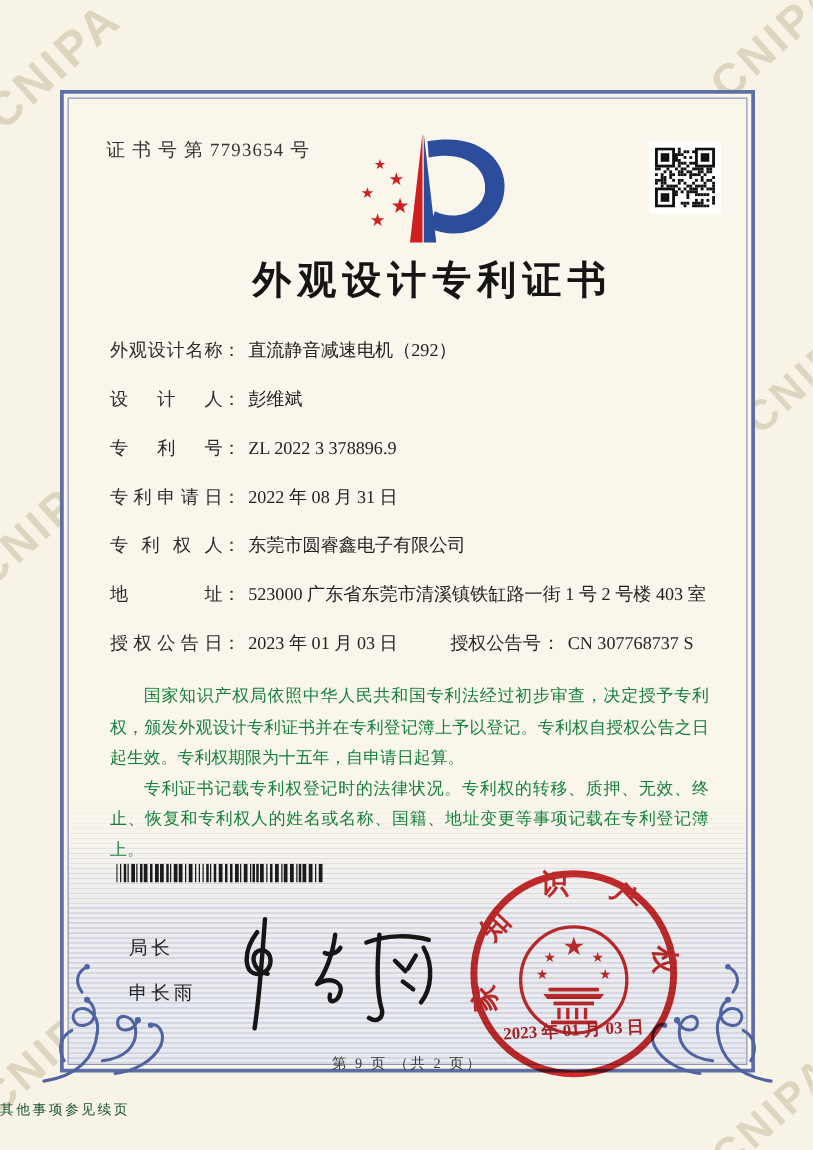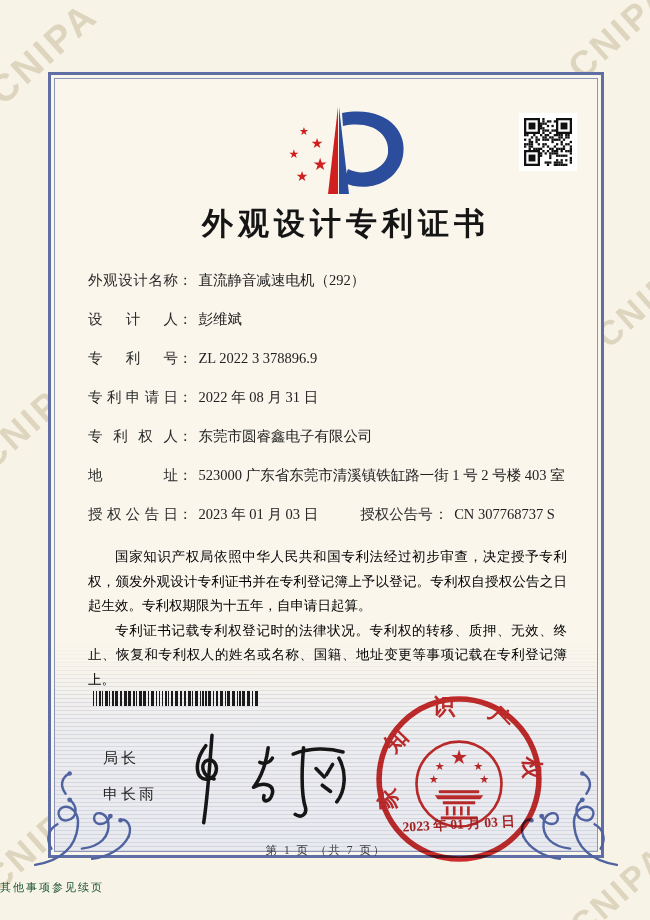--- a/index.html
+++ b/index.html
@@ -73,21 +73,21 @@
     text-align:justify; text-align-last:justify; color:#2b2b2b;
   }
   .colon { display:inline-block; margin-right:6px; }
   .fv { color:#222; }
   .pair2 { margin-left:42px; }
   .pair2 .fl2 { margin-right:1px; }
 
   
   .paras {
     position:absolute; left:37px; right:34px; top:470px;
-    font-size:13.5px; line-height:1.82; color:#000000; text-align:justify;
+    font-size:13.5px; line-height:1.82; color:#15803d; text-align:justify;
   }
   .paras p { text-indent:2em; }
 
   
   .barcode { position:absolute; left:42px; top:616px; width:168px; height:15px; }
   .barcode svg { width:100%; height:100%; }
   .director { position:absolute; left:52px; top:674px; font-size:15px; letter-spacing:3px; color:#222; }
   .director div { margin-bottom:17px; }
   .signature { position:absolute; left:118px; top:652px; width:190px; height:104px; }
 
@@ -123,20 +123,21 @@
 
   <div class="wm inner" style="left:320px; top:112px; font-size:30px;">CNIPA</div>
   <div class="wm inner" style="left:408px; top:332px; font-size:30px;">CNIPA</div>
   <div class="wm inner" style="left:150px; top:592px; font-size:30px;">CNIPA</div>
   <div class="wm inner" style="left:318px; top:626px; font-size:30px;">CNIPA</div>
 
   <div class="frame">
     <div class="frame-inner"></div>
     <div class="waves"></div>
 
+    <div class="cert-no">证 书 号 第 7793654 号</div>
 
     <svg class="logo" viewBox="0 0 160 100" aria-hidden="true">
 
       <path d="M84,12 C128,4 150,30 145,55 C140,82 108,93 85,81 L90,68 C108,77 128,67 130,52 C132,33 114,19 85,25 Z" fill="#2b4d9b"></path>
 
       <polygon points="70,93 80,6 80,93" fill="#d01f1f"></polygon>
       <polygon points="81,6 91,93 81,93" fill="#2b4d9b"></polygon>
 
       <g fill="#d01f1f" font-family="'DejaVu Sans',sans-serif" text-anchor="middle">
         <text x="46" y="34" font-size="11">★</text>
@@ -430,21 +431,21 @@
               <rect x="86" y="112" width="2.6" height="9"></rect>
               <rect x="93" y="112" width="2.6" height="9"></rect>
               <rect x="67" y="122" width="36" height="3"></rect>
             </g>
           </g>
           <text x="85" y="134" text-anchor="middle" font-size="13.5" font-weight="bold" fill="#b01414" transform="rotate(-3 85 134)" font-family="'Liberation Serif',serif">2023 年 01 月 03 日</text>
         </g>
       </svg>
     </div>
 
-    <div class="page-info">第 1 页 （共 7 页）</div>
+    <div class="page-info">第 9 页 （共 2 页）</div>
 
     <svg class="flourish bl" viewBox="0 0 120 120" aria-hidden="true">
       <g fill="none" stroke="#4f63a0" stroke-width="2.4" stroke-linecap="round">
         <path d="M6,114 C32,110 46,96 48,76"></path>
         <path d="M48,76 C50,62 40,54 32,58 C26,62 30,72 38,70 C48,68 48,56 40,50"></path>
         <path d="M52,98 C70,96 80,86 78,72 C76,62 64,60 64,68 C64,76 76,76 80,66"></path>
         <path d="M22,98 C16,88 20,78 28,74"></path>
         <path d="M62,108 C78,106 92,98 98,86"></path>
         <path d="M98,86 C102,76 96,68 90,70"></path>
         <path d="M36,44 C30,36 32,28 40,24"></path>

